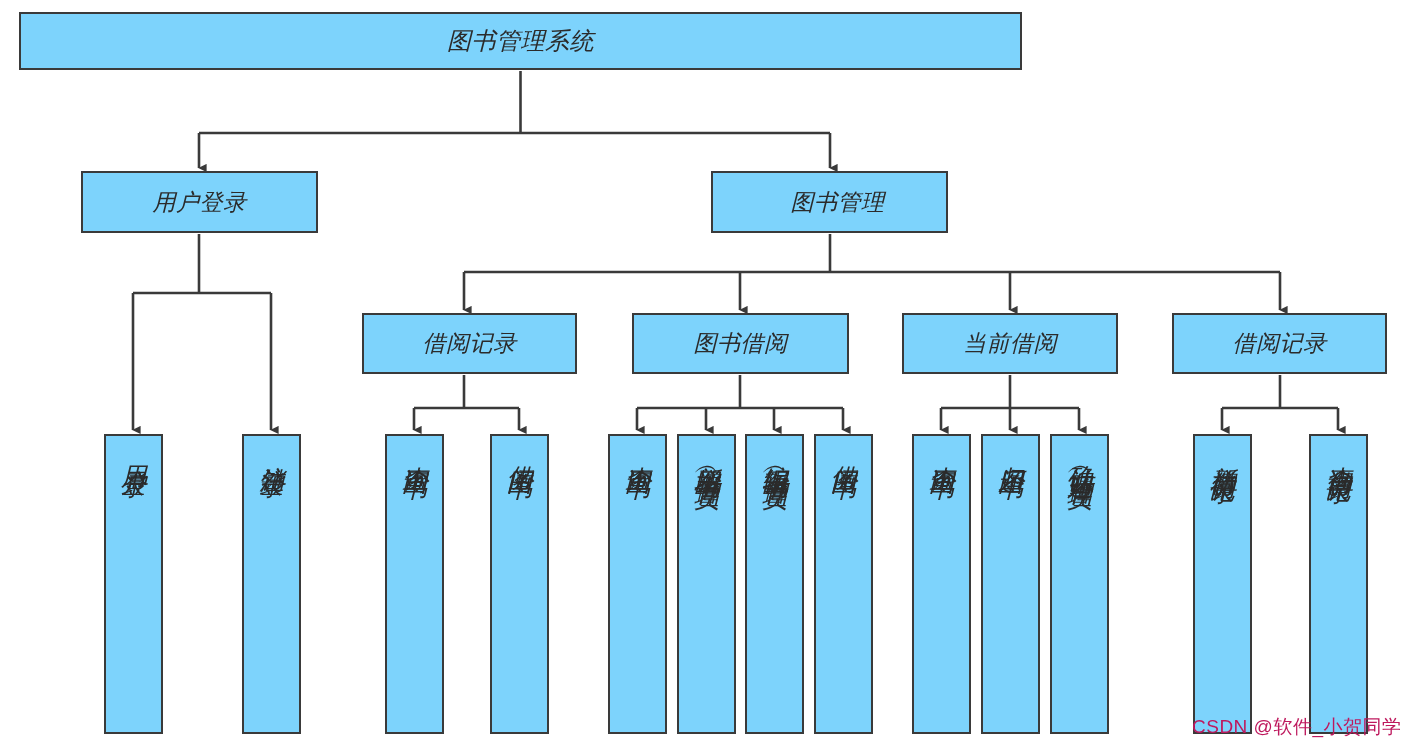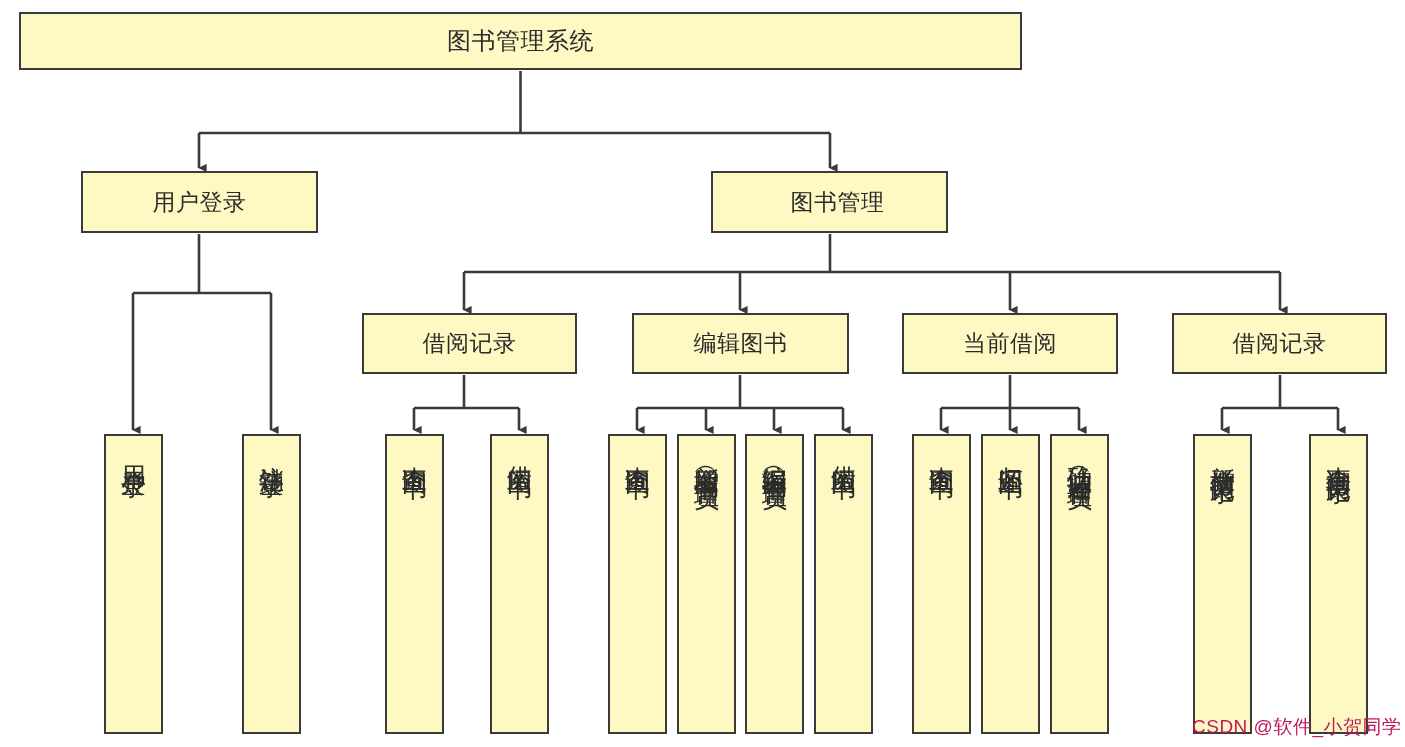--- a/index.html
+++ b/index.html
@@ -22,27 +22,28 @@
     position: absolute;
     left: 0;
     top: 0;
     width: 1405px;
     height: 747px;
     pointer-events: none;
   }
   .node {
     position: absolute;
     box-sizing: border-box;
-    background: #fef9c3;
+    background: #7dd3fc;
     border: 2.5px solid #3a3a3a;
     display: flex;
     align-items: center;
     justify-content: center;
     color: #2b2b2b;
     z-index: 2;
+    font-style: italic;
   }
   .node-label {
     display: block;
     text-align: center;
     line-height: 1.32;
     white-space: pre;
     color: #2b2b2b;
   }
   
   .node.horiz .node-label {
@@ -140,21 +141,21 @@
     <span class="node-label">用户登录</span>
   </div>
   <div class="node horiz" style="left:711px; top:171px; width:237px; height:62px;padding-left:16px;">
     <span class="node-label">图书管理</span>
   </div>
 
   <div class="node horiz" style="left:362px; top:313px; width:215px; height:61px;">
     <span class="node-label">借阅记录</span>
   </div>
   <div class="node horiz" style="left:632px; top:313px; width:217px; height:61px;">
-    <span class="node-label">编辑图书</span>
+    <span class="node-label">图书借阅</span>
   </div>
   <div class="node horiz" style="left:902px; top:313px; width:216px; height:61px;">
     <span class="node-label">当前借阅</span>
   </div>
   <div class="node horiz" style="left:1172px; top:313px; width:215px; height:61px;">
     <span class="node-label">借阅记录</span>
   </div>
 
   <div class="node vert" style="left:104px; top:434px; width:59px; height:300px;">
     <span class="node-label">用户登录</span>

